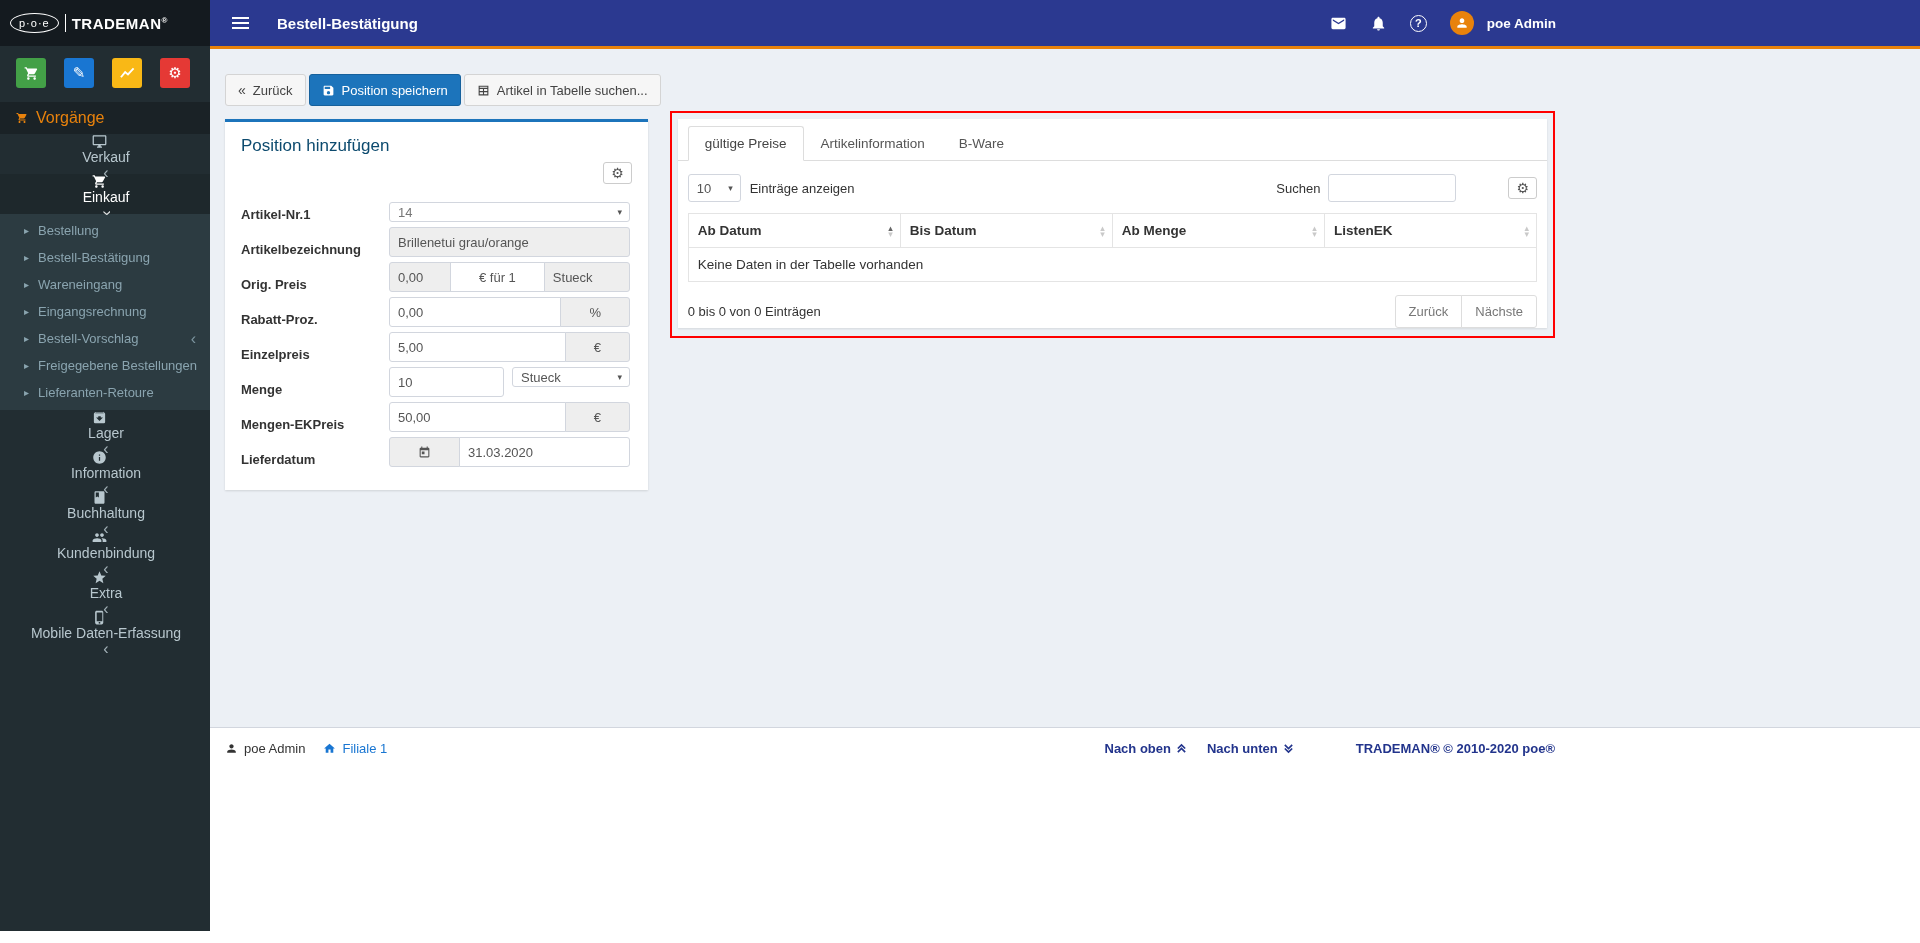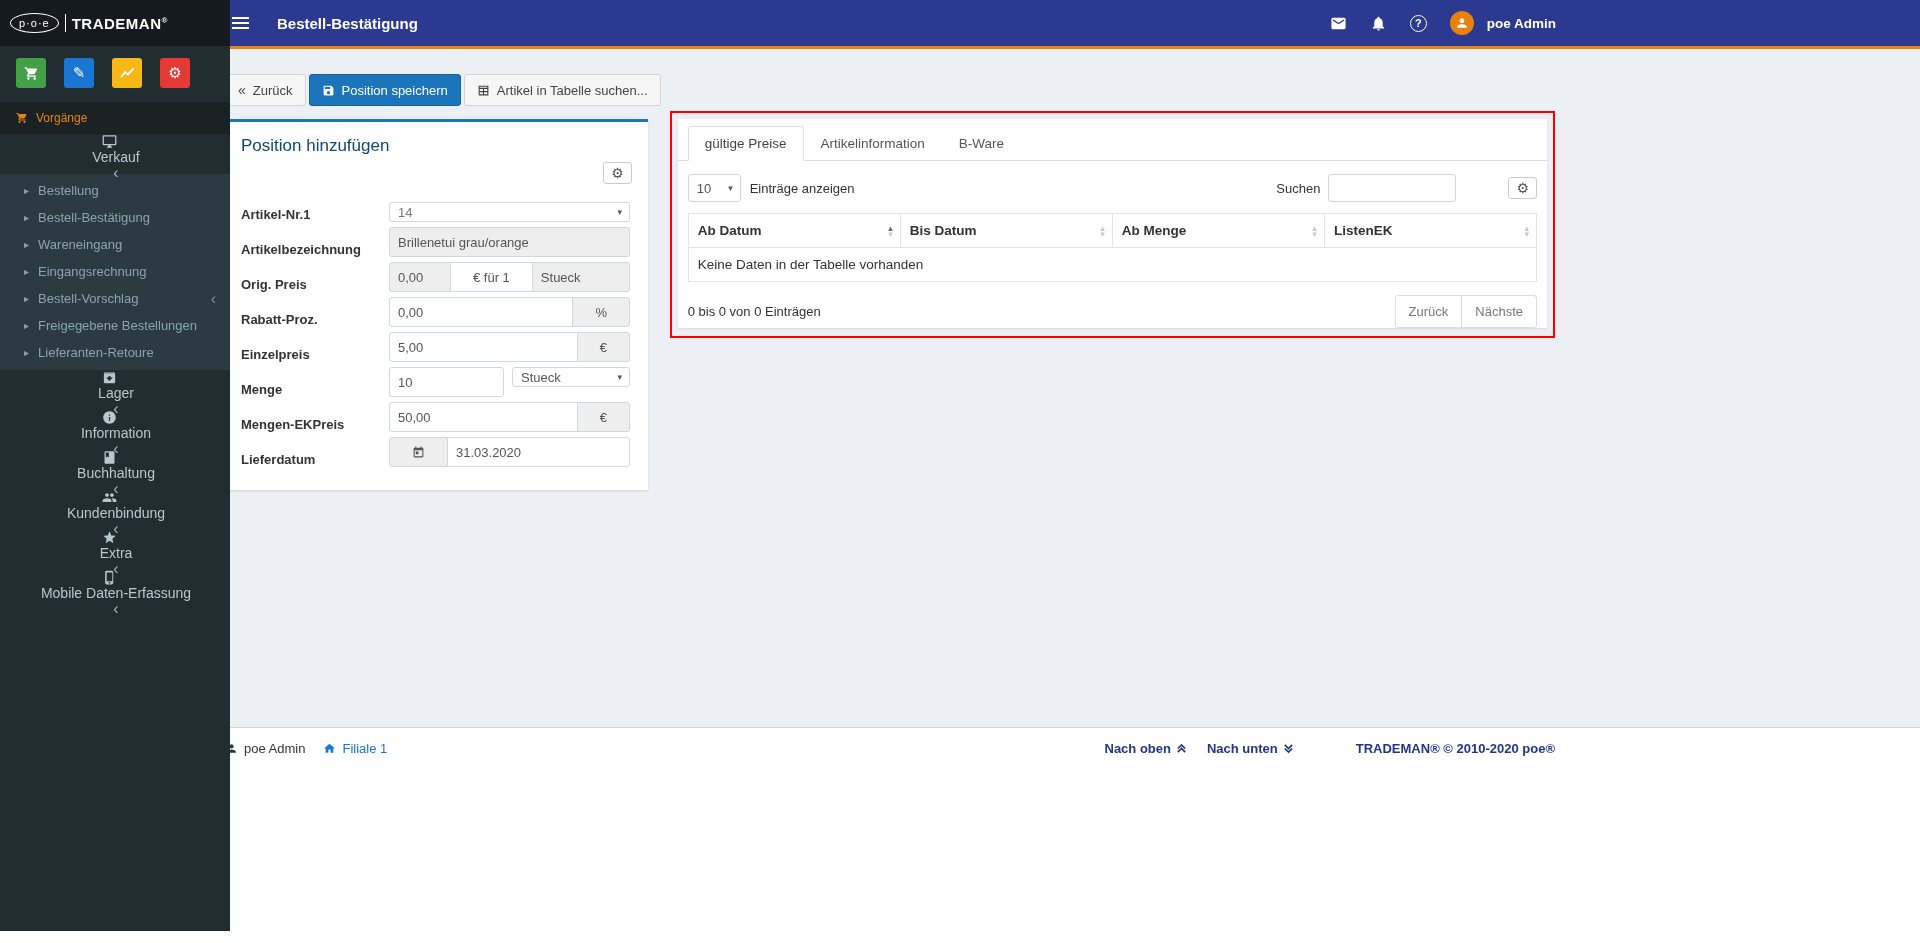--- a/index.html
+++ b/index.html
@@ -4,34 +4,34 @@
 <style>
   * { margin:0; padding:0; box-sizing:border-box; }
   html,body { width:1920px; height:943px; }
   body {
     font-family:"Liberation Sans","DejaVu Sans",sans-serif;
     background:#fff; overflow:hidden; position:relative; font-size:13px; color:#333;
   }
   .app { position:absolute; inset:0; }
 
   
-  .sidebar { position:absolute; left:0; top:0; bottom:12px; width:230px; background:var(--sidebar-bg); z-index:5; }
+  .sidebar { position:absolute; left:0; top:0; bottom:12px; width:210px; background:var(--sidebar-bg); z-index:5; }
   .logo { height:46px; background:var(--logo-bg); display:flex; align-items:center; padding:0 10px; color:#fff; gap:6px; cursor:pointer; }
   .logo-oval { border:1.5px solid #fff; border-radius:50%; padding:3px 8px; font-size:11px; letter-spacing:1px; }
   .logo-sep { width:1px; height:18px; background:#fff; }
   .logo-name { font-weight:bold; font-size:15px; letter-spacing:.5px; }
   .logo-name sup { font-size:8px; }
   .quick-row { padding:12px 16px 14px; display:flex; gap:18px; }
   .qb { width:30px; height:30px; border:none; border-radius:3px; color:#fff; display:flex; align-items:center; justify-content:center; font-size:15px; cursor:pointer; }
   .qb svg { width:15px; height:15px; }
   .qb.green { background:var(--quick-green); }
   .qb.blue { background:var(--quick-blue); }
   .qb.yellow { background:var(--quick-yellow); }
   .qb.red { background:var(--quick-red); }
-  .menu-header { height:32px; display:flex; align-items:center; gap:8px; padding:0 16px; background:var(--sidebar-dark); color:var(--accent-orange); font-size:12px; }
+  .menu-header { height:32px; display:flex; align-items:center; gap:8px; padding:0 16px; background:var(--sidebar-dark); color:var(--accent-orange); font-size:16px; }
   .menu-header svg { width:12px; height:12px; }
   .menu-item { height:40px; display:flex; align-items:center; padding:0 14px 0 16px; color:#b8c7ce; font-size:14px; cursor:pointer;flex-direction:column; }
   .menu-item.active { background:#1e282c; color:#fff; }
   .mi-icon { width:20px; margin-right:9px; display:flex; align-items:center; }
   .mi-icon svg { width:15px; height:15px; }
   .mi-label { flex:1; white-space:nowrap; }
   .mi-caret { font-size:16px; line-height:1; color:inherit; opacity:.85; }
   .mi-caret.down { transform:rotate(-90deg); }
   .submenu { background:var(--submenu-bg); padding:3px 0 4px; }
   .submenu-item { height:27px; display:flex; align-items:center; gap:9px; padding:0 14px 0 24px; color:#8aa4af; font-size:13px; cursor:pointer; }
@@ -72,21 +72,21 @@
   .form-body { padding:8px 16px 18px; }
   .form-row { display:flex; align-items:flex-end; margin-bottom:5px; min-height:30px; }
   .form-label { width:148px; flex:none; font-weight:bold; font-size:13px; color:#333; }
   .form-ctrl { width:241px; display:flex; }
   .inp { height:30px; border:1px solid #d2d6de; border-radius:3px; font-size:13px; color:#555; padding:0 8px; font-family:inherit; background:#fff; width:100%; min-width:0; }
   .inp.ro { background:#eee; }
   .igroup { display:flex; width:100%; }
   .igroup > * { border-radius:0; margin-left:-1px; }
   .igroup > *:first-child { border-radius:3px 0 0 3px; margin-left:0; }
   .igroup > *:last-child { border-radius:0 3px 3px 0; }
-  .addon { background:#eee; border:1px solid #d2d6de; display:flex; align-items:center; padding:0 22px; font-size:13px; color:#555; flex:none; }
+  .addon { background:#eee; border:1px solid #d2d6de; display:flex; align-items:center; padding:0 28px; font-size:13px; color:#555; flex:none; }
   .addon.white { background:#fff; }
   .addon svg { width:13px; height:13px; }
   .sel { position:relative; height:20px; border:1px solid #d2d6de; border-radius:3px; background:#fff; display:flex; align-items:center; padding:0 20px 0 8px; font-size:13px; color:#777; cursor:pointer; width:100%; }
   .sel .caret { position:absolute; right:7px; font-size:9px; color:#555; }
   .w60 { width:62px; flex:none; }
   .flex1 { flex:1; }
   .menge-inp { width:115px; flex:none; }
   .menge-sel { width:118px; margin-left:auto; color:#555; }
 
   
@@ -167,20 +167,29 @@
       <div class="menu-item">
         <span class="mi-icon">
             <svg viewBox="0 0 24 24">
               <path fill="currentColor" d="M21 2H3c-1.1 0-2 .9-2 2v12c0 1.1.9 2 2 2h7v2H8v2h8v-2h-2v-2h7c1.1 0 2-.9 2-2V4c0-1.1-.9-2-2-2zm0 14H3V4h18v12z"></path>
             </svg>
           </span>
         <span class="mi-label">Verkauf</span>
         <span class="mi-caret">‹</span>
       </div>
 
+      <div class="menu-item active">
+        <span class="mi-icon">
+            <svg viewBox="0 0 24 24">
+              <path fill="currentColor" d="M7 18c-1.1 0-1.99.9-1.99 2S5.9 22 7 22s2-.9 2-2-.9-2-2-2zm10 0c-1.1 0-1.99.9-1.99 2s.89 2 1.99 2 2-.9 2-2-.9-2-2-2zM1 2v2h2l3.6 7.59-1.35 2.45c-.16.28-.25.61-.25.96 0 1.1.9 2 2 2h12v-2H7.42c-.14 0-.25-.11-.25-.25l.03-.12.9-1.63h7.45c.75 0 1.41-.41 1.75-1.03l3.58-6.49c.08-.14.12-.31.12-.48 0-.55-.45-1-1-1H5.21l-.94-2H1z"></path>
+            </svg>
+          </span>
+        <span class="mi-label">Einkauf</span>
+        <span class="mi-caret down">‹</span>
+      </div>
 
       <div class="submenu">
         <div class="submenu-item">
           <span class="sub-caret">▸</span>
           <span class="mi-label">Bestellung</span>
         </div>
         <div class="submenu-item">
           <span class="sub-caret">▸</span>
           <span class="mi-label">Bestell-Bestätigung</span>
         </div>

